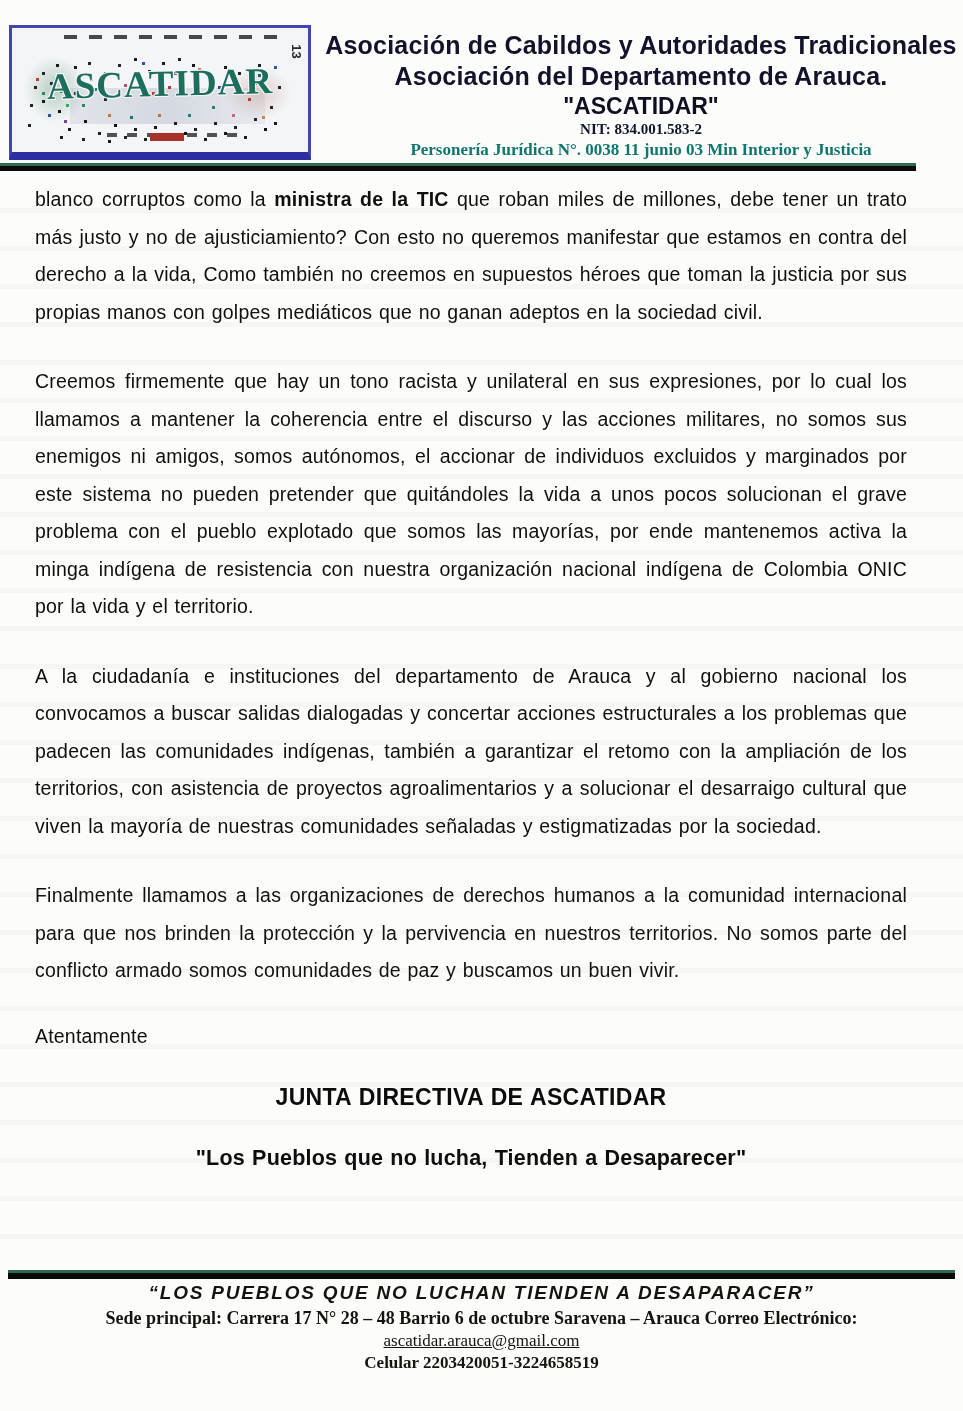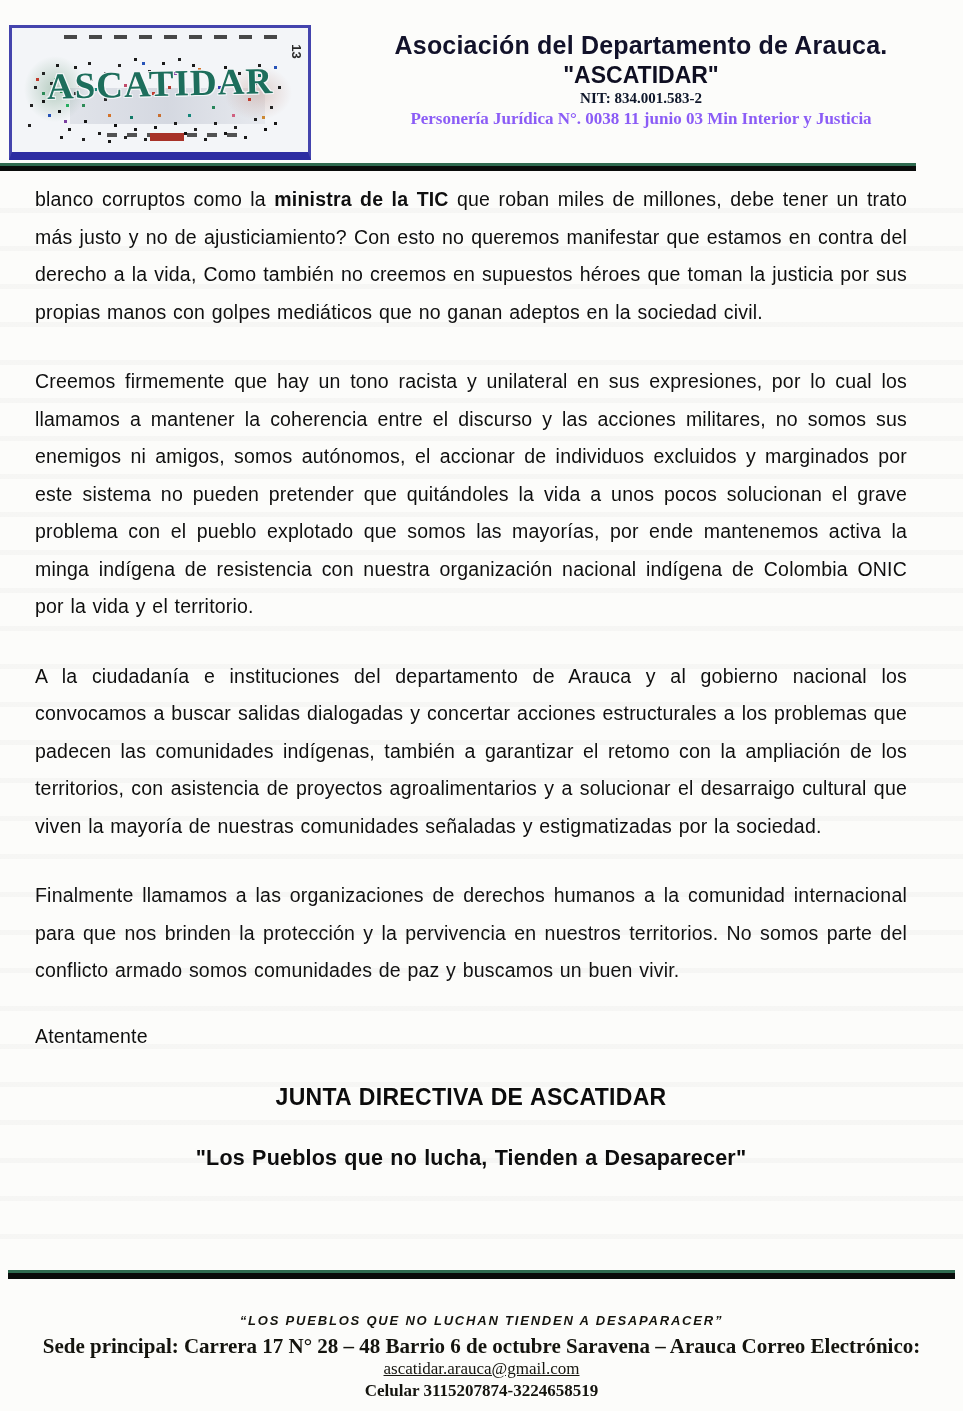--- a/index.html
+++ b/index.html
@@ -53,40 +53,40 @@
     font-family:"Liberation Serif",serif;font-weight:700;font-size:37px;
     letter-spacing:1px;color:#1d6e5c;transform:rotate(-1.5deg);
     text-shadow:1px 1px 0 #f4f6f8,-1px -1px 0 #f4f6f8,1px -1px 0 #f4f6f8,-1px 1px 0 #f4f6f8;
   }
   .page-mark{position:absolute;right:5px;top:16px;transform:rotate(90deg);
     font-size:13px;font-weight:700;color:#2a2a2a;}
   .header-text{position:absolute;left:325px;top:30px;width:632px;text-align:center;color:#12122a;}
   .org-line{font-size:25px;font-weight:700;line-height:31px;letter-spacing:.2px;}
   .org-short{font-size:23px;font-weight:700;line-height:27px;margin-top:1px;color:#0f0f22;}
   .nit{font-family:"Liberation Serif",serif;font-size:15px;font-weight:700;color:#0f172a;line-height:19px;}
-  .personeria{font-family:"Liberation Serif",serif;font-size:17px;font-weight:700;color:#8b5cf6;line-height:21px;}
+  .personeria{font-family:"Liberation Serif",serif;font-size:17px;font-weight:700;color:#0f766e;line-height:21px;}
   .header-rule{position:absolute;left:0;top:163px;width:916px;height:8px;
     background:linear-gradient(180deg,#2f6b50 0 3px,#0a0c0b 3px 8px);}
   
   .body-text{
     position:absolute;left:35px;top:181px;width:872px;
     text-align:justify;font-size:19.5px;line-height:37.5px;
     color:#0f0f0f;letter-spacing:.2px;word-spacing:1px;
   }
   .body-text p{margin:0 0 32px 0;}
   .bold-phrase{font-weight:700;}
   .closing{margin:44px 0 0 0;line-height:28px;text-align:left;}
   .sig1{margin:12px 0 0 0;text-align:center;font-weight:700;font-size:23px;line-height:30px;letter-spacing:.3px;color:#0c0c0c;}
   .sig2{margin:8px 0 0 0;text-align:center;font-weight:700;font-size:21.5px;line-height:28px;color:#0c0c0c;}
   
   .footer-rule{position:absolute;left:8px;top:1270px;width:947px;height:9px;
     background:linear-gradient(180deg,#2f6b50 0 3px,#090b0a 3px 9px);}
   .footer{position:absolute;left:0;top:1281px;width:963px;text-align:center;color:#14140e;}
-  .motto{font-weight:700;font-style:italic;font-size:13px;letter-spacing:1.8px;line-height:24px;margin-top:28px;}
-  .address{font-family:"Liberation Serif",serif;font-weight:700;font-size:21px;line-height:23px;margin-top:2px;}
+  .motto{font-weight:700;font-style:italic;font-size:19px;letter-spacing:1.8px;line-height:24px;}
+  .address{font-family:"Liberation Serif",serif;font-weight:700;font-size:18px;line-height:23px;margin-top:2px;}
   .email{font-family:"Liberation Serif",serif;font-weight:400;font-size:17px;line-height:22px;
     text-decoration:underline;color:#14140e;display:inline-block;cursor:pointer;}
   .phone{font-family:"Liberation Serif",serif;font-weight:700;font-size:17px;line-height:22px;}
   
   .scan-noise{position:absolute;left:0;top:175px;width:963px;height:1085px;pointer-events:none;
     background:repeating-linear-gradient(180deg,rgba(0,0,0,0) 0 33px,rgba(110,110,110,.045) 33px 38px);}
 </style>
 </head>
 <body>
 
@@ -99,20 +99,21 @@
     <div class="speck"></div>
     <div class="speck-color"></div>
     <div class="logo-dash-top"></div>
     <div class="logo-dash-bottom"></div>
     <div class="logo-redbar"></div>
     <div class="logo-title">ASCATIDAR</div>
     <div class="page-mark">13</div>
   </div>
 
   <div class="header-text">
+    <div class="org-line">Asociación de Cabildos y Autoridades Tradicionales</div>
     <div class="org-line">Asociación del Departamento de Arauca.</div>
     <div class="org-short">"ASCATIDAR"</div>
     <div class="nit">NIT: 834.001.583-2</div>
     <div class="personeria">Personería Jurídica N°. 0038 11 junio 03 Min Interior y Justicia</div>
   </div>
 
   <div class="header-rule"></div>
 
   <div class="body-text">
     <p><span>blanco corruptos como la </span><span class="bold-phrase">ministra de la TIC</span><span> que roban miles de millones, debe tener un trato más justo y no de ajusticiamiento? Con esto no queremos manifestar que estamos en contra del derecho a la vida, Como también no creemos en supuestos héroes que toman la justicia por sus propias manos con golpes mediáticos que no ganan adeptos en la sociedad civil.</span></p>
@@ -124,16 +125,16 @@
     <p class="sig2">"Los Pueblos que no lucha, Tienden a Desaparecer"</p>
   </div>
 
   <div class="scan-noise"></div>
 
   <div class="footer-rule"></div>
   <div class="footer">
     <div class="motto">“LOS PUEBLOS QUE NO LUCHAN TIENDEN A DESAPARACER”</div>
     <div class="address">Sede principal: Carrera 17 N° 28 – 48 Barrio 6 de octubre Saravena – Arauca Correo Electrónico:</div>
     <div><a class="email">ascatidar.arauca@gmail.com</a></div>
-    <div class="phone">Celular 3115207874-3224658519</div>
+    <div class="phone">Celular 2203420051-3224658519</div>
   </div>
 
 </div>
 
 </body></html>

